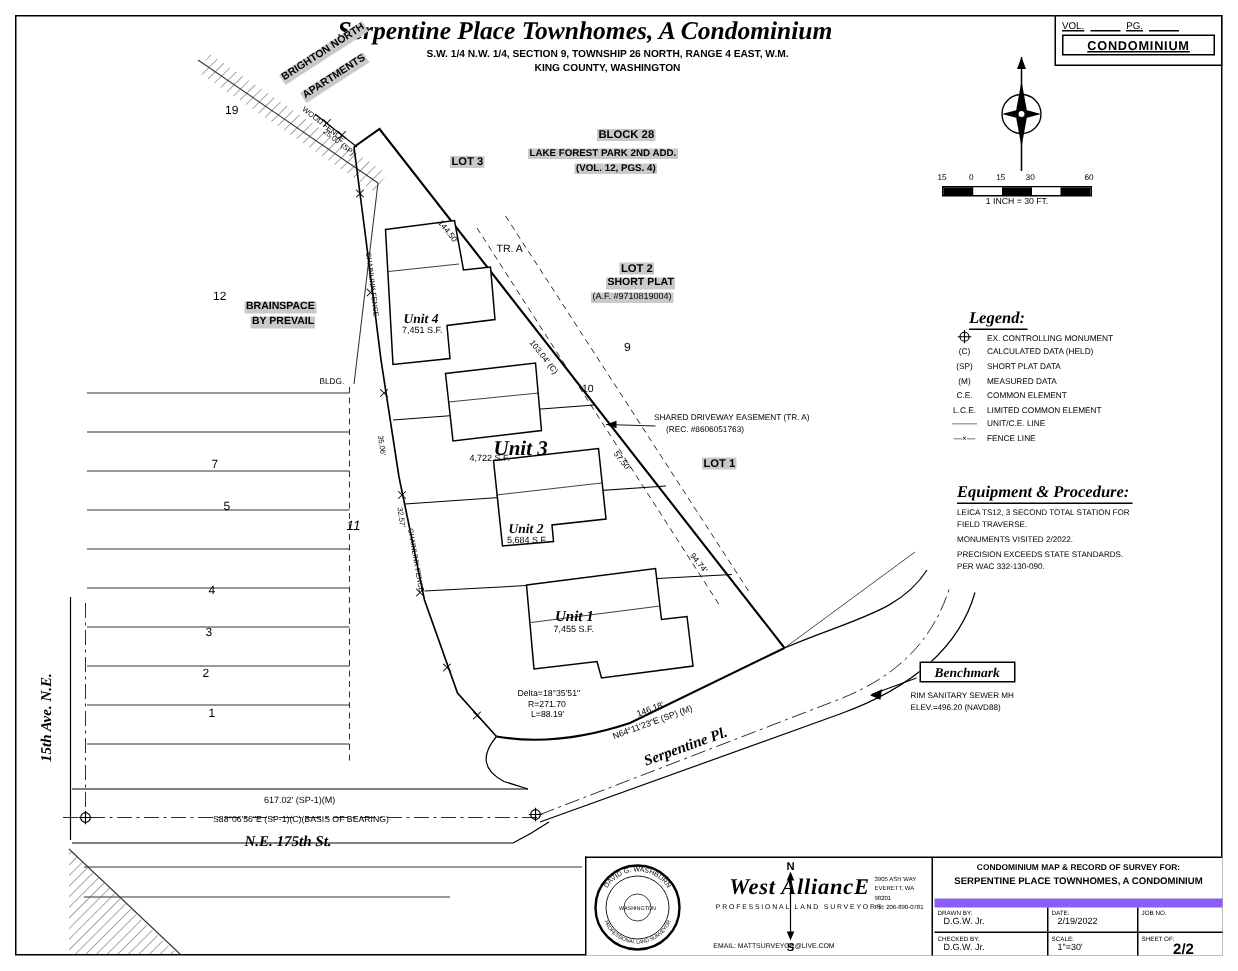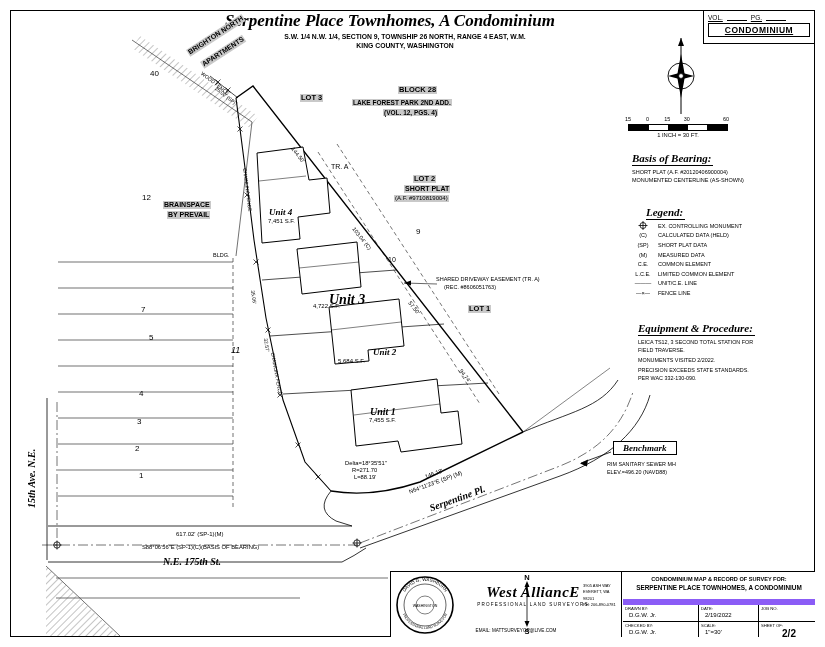--- a/index.html
+++ b/index.html
@@ -170,27 +170,20 @@
     <div class="bar">
       <div class="seg" style="width:19.6px;background:#000;"></div>
       <div class="seg" style="width:19.6px;background:#fff;"></div>
       <div class="seg" style="width:19.6px;background:#000;"></div>
       <div class="seg" style="width:19.6px;background:#fff;"></div>
       <div class="seg" style="width:19.6px;background:#000;"></div>
     </div>
     <div class="cap">1 INCH = 30 FT.</div>
   </div>
 
-  <div class="lbl" style="left:632px;top:148px;">
-    <span class="sec-head">Basis of Bearing:</span>
-    <div class="smalltxt" style="margin-top:3px;">
-      <div>SHORT PLAT (A.F. #20120406900004)</div>
-      <div>MONUMENTED CENTERLINE (AS-SHOWN)</div>
-    </div>
-  </div>
 
   <div class="lbl" style="left:646px;top:202px;">
     <span class="sec-head">Legend:</span>
   </div>
   <div class="lbl" style="left:628px;top:221px;width:190px;">
     <div class="leg-row">
       <span class="leg-sym">
         <svg width="12" height="9" viewBox="0 0 12 9">
             <circle cx="6" cy="4.5" r="3" fill="none" stroke="#000" stroke-width="0.8"></circle>
             <path d="M 1.5,4.5 H 10.5 M 6,0 V 9" stroke="#000" stroke-width="0.8"></path>
@@ -240,44 +233,44 @@
   </div>
 
   <div id="bm-box">Benchmark</div>
   <div class="lbl" style="left:607px;top:461px;font-size:5.4px;line-height:1.45;">
     <div>RIM SANITARY SEWER MH</div>
     <div>ELEV.=496.20 (NAVD88)</div>
   </div>
 
   <div class="lbl hl b" style="left:186px;top:50px;font-size:7px;transform:rotate(-33deg);transform-origin:left top;">BRIGHTON NORTH</div>
   <div class="lbl hl b" style="left:200px;top:62px;font-size:7px;transform:rotate(-33deg);transform-origin:left top;">APARTMENTS</div>
-  <div class="lbl" style="left:150px;top:70px;font-size:8px;">40</div>
+  <div class="lbl" style="left:150px;top:70px;font-size:8px;">19</div>
   <div class="lbl" style="left:203px;top:71px;font-size:5px;transform:rotate(38deg);transform-origin:left top;">WOOD FENCE</div>
   <div class="lbl" style="left:217px;top:86px;font-size:5px;transform:rotate(38deg);transform-origin:left top;">25.00' (SP)</div>
 
-  <div class="lbl hl b" style="left:300px;top:94px;font-size:7.5px;">LOT 3</div>
+  <div class="lbl hl b" style="left:300px;top:104px;font-size:7.5px;">LOT 3</div>
   <div class="lbl hl b" style="left:398px;top:86px;font-size:7.5px;">BLOCK 28</div>
   <div class="lbl hl b" style="left:352px;top:99px;font-size:6.5px;">LAKE FOREST PARK 2ND ADD.</div>
   <div class="lbl hl b" style="left:383px;top:109px;font-size:6.5px;">(VOL. 12, PGS. 4)</div>
 
   <div class="lbl" style="left:331px;top:163px;font-size:7px;">TR. A</div>
   <div class="lbl hl b" style="left:413px;top:175px;font-size:7.5px;">LOT 2</div>
   <div class="lbl hl b" style="left:404px;top:185px;font-size:7px;">SHORT PLAT</div>
   <div class="lbl hl" style="left:394px;top:195px;font-size:6px;">(A.F. #9710819004)</div>
 
   <div class="lbl" style="left:142px;top:194px;font-size:8px;">12</div>
   <div class="lbl hl b" style="left:163px;top:201px;font-size:7px;">BRAINSPACE</div>
   <div class="lbl hl b" style="left:167px;top:211px;font-size:7px;">BY PREVAIL</div>
   <div class="lbl" style="left:213px;top:252px;font-size:5.5px;">BLDG.</div>
 
   <div class="lbl serif" style="left:269px;top:207px;font-size:9px;">Unit 4</div>
   <div class="lbl" style="left:268px;top:218px;font-size:6px;">7,451 S.F.</div>
   <div class="lbl serif" style="left:329px;top:292px;font-size:14px;">Unit 3</div>
   <div class="lbl" style="left:313px;top:303px;font-size:6px;">4,722 S.F.</div>
-  <div class="lbl serif" style="left:339px;top:347px;font-size:9px;margin-left:34px;">Unit 2</div>
+  <div class="lbl serif" style="left:339px;top:347px;font-size:9px;">Unit 2</div>
   <div class="lbl" style="left:338px;top:358px;font-size:6px;">5,684 S.F.</div>
   <div class="lbl serif" style="left:370px;top:406px;font-size:10px;">Unit 1</div>
   <div class="lbl" style="left:369px;top:417px;font-size:6px;">7,455 S.F.</div>
 
   <div class="lbl" style="left:416px;top:228px;font-size:8px;">9</div>
   <div class="lbl" style="left:388px;top:256px;font-size:7px;">10</div>
   <div class="lbl hl b" style="left:468px;top:305px;font-size:7.5px;">LOT 1</div>
 
   <div class="lbl" style="left:436px;top:276px;font-size:5.5px;">SHARED DRIVEWAY EASEMENT (TR. A)</div>
   <div class="lbl" style="left:444px;top:284px;font-size:5.5px;">(REC. #8606051763)</div>

